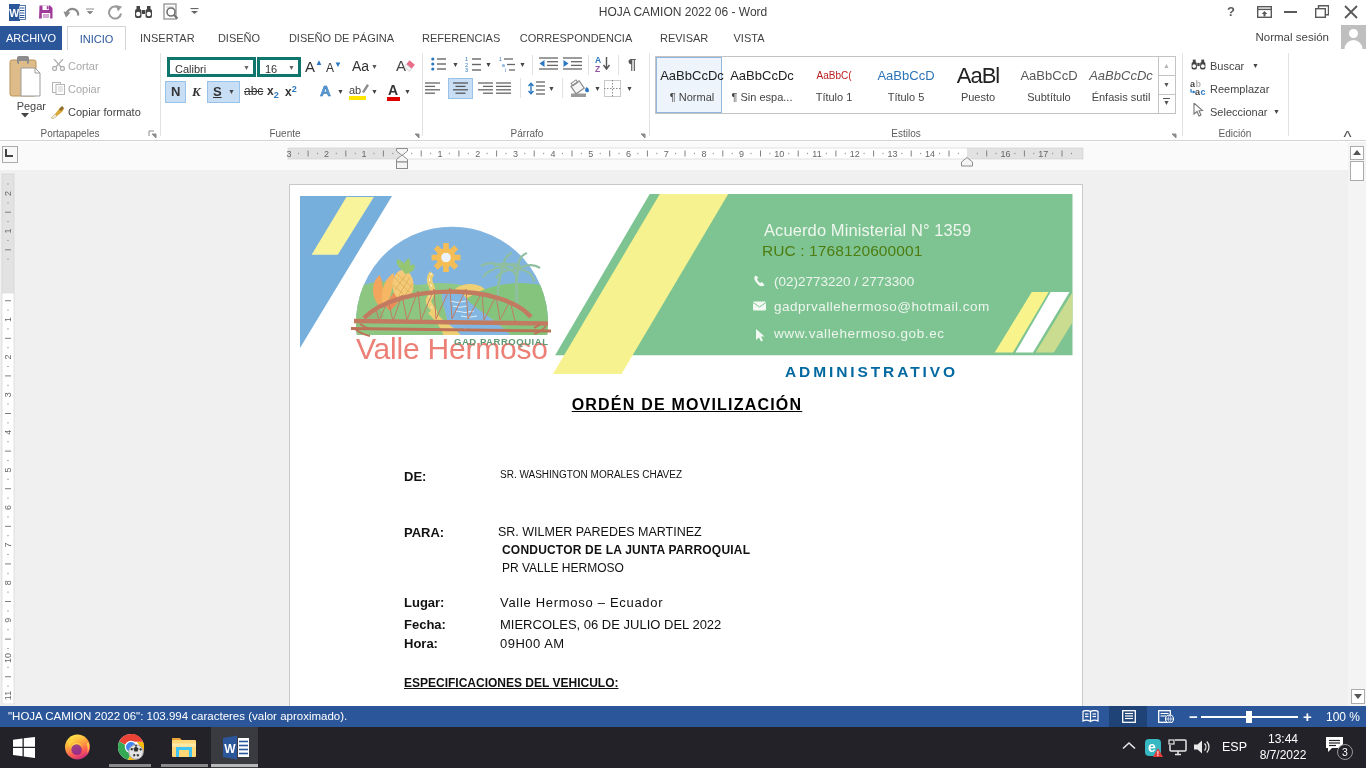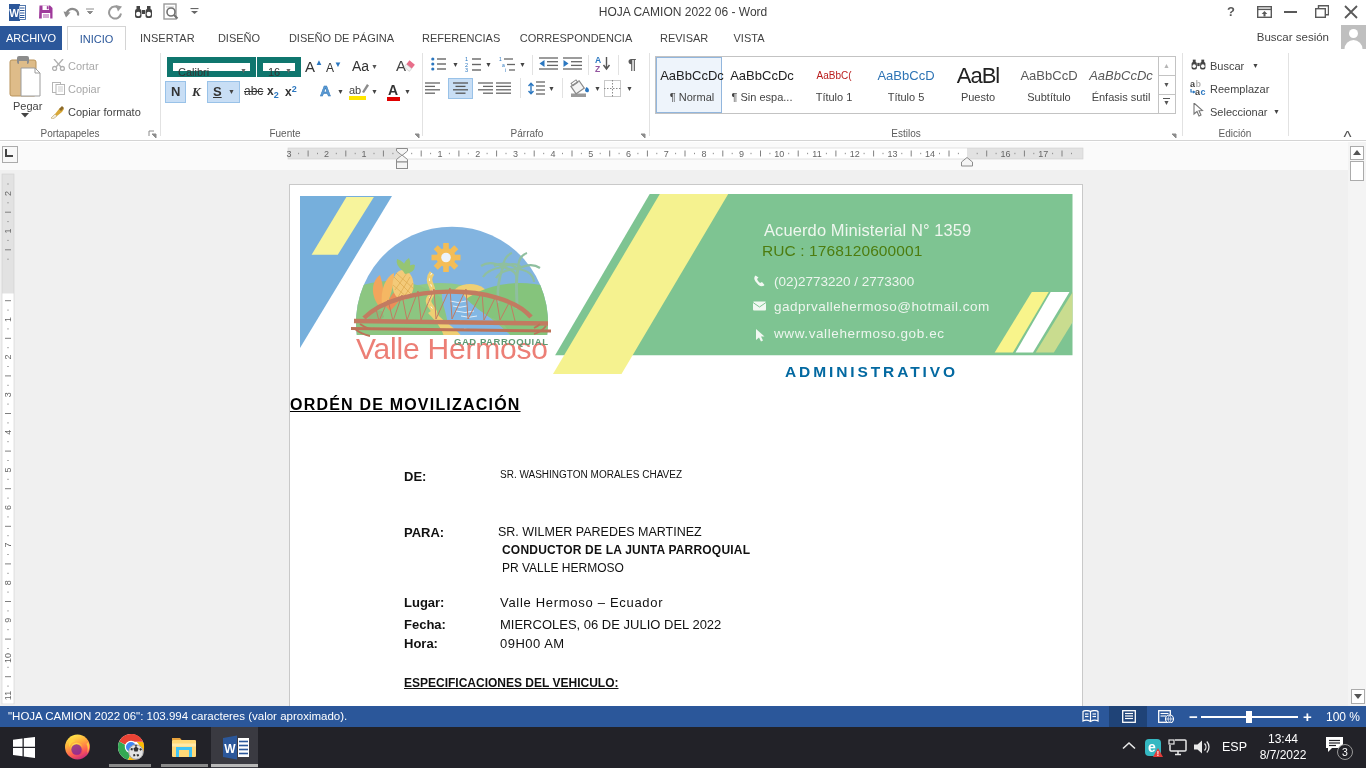--- a/index.html
+++ b/index.html
@@ -14,21 +14,21 @@
 .tab{top:2px;height:24px;line-height:24px;font-size:11px;color:#444;text-align:center}
 #tab-archivo{left:0;width:62px;background:#2b579a;color:#fff;top:2px;height:24px}
 #tab-inicio{left:67px;width:59px;background:#fff;border:1px solid #d4d4d4;border-bottom:none;color:#2b579a}
 
 #ribbon{left:0;top:0;width:1366px;height:141px;border-bottom:1px solid #d4d4d4}
 .gsep{top:53px;height:83px;width:1px;background:#e2e2e2}
 .glabel{font-size:10px;color:#5d5d5d;top:128px;text-align:center}
 .launch{width:10px;height:10px;top:130px}
 .btn-label{font-size:11px;color:#444}
 .grey{color:#a9a9a9}
-.combo{border:6px solid #0f766e;background:#fff;height:20px;font-size:11px;color:#333}
+.combo{border:3px solid #0f766e;background:#fff;height:20px;font-size:11px;color:#333}
 .hl{background:#c8def5;border:1px solid #99c2e8}
 .st{top:58px;width:70px;height:54px;text-align:center}
 .s1{display:block;font-size:13px;margin-top:8px;height:22px;line-height:20px;white-space:nowrap}
 .s2{display:block;font-size:11px;color:#444;margin-top:3px;white-space:nowrap}
 .bl{font-size:13px;color:#111;white-space:nowrap}
 
 #rulerrow{left:0;top:142px;width:1366px;height:28px;background:#fafafa}
 #docarea{left:0;top:170px;width:1366px;height:536px;background:#f0f0f0}
 
 #page{left:289px;top:184px;width:794px;height:522px;background:#fff;border:1px solid #c9c9c9;border-bottom:none}
@@ -122,39 +122,39 @@
 <div class="a" id="tabrow">
   <div class="a tab" id="tab-archivo">ARCHIVO</div>
   <div class="a tab" id="tab-inicio">INICIO</div>
   <div class="a tab" style="left:140px;width:50px">INSERTAR</div>
   <div class="a tab" style="left:215px;width:48px">DISEÑO</div>
   <div class="a tab" style="left:288px;width:107px">DISEÑO DE PÁGINA</div>
   <div class="a tab" style="left:422px;width:70px">REFERENCIAS</div>
   <div class="a tab" style="left:519px;width:114px">CORRESPONDENCIA</div>
   <div class="a tab" style="left:660px;width:48px">REVISAR</div>
   <div class="a tab" style="left:733px;width:32px">VISTA</div>
-  <div class="a" style="right:37px;top:7px;font-size:11.5px;color:#444">Buscar sesión</div>
+  <div class="a" style="right:37px;top:7px;font-size:11.5px;color:#444">Normal sesión</div>
   <div class="a" style="left:1341px;top:1px;width:25px;height:24px;background:#bfbfbf;overflow:hidden">
     <svg width="25" height="24" viewBox="0 0 25 24">
         <circle cx="12.5" cy="8.5" r="4.5" fill="#fff"></circle>
         <path d="M3.5,24 a9,9 0 0 1 18,0 z" fill="#fff"></path>
       </svg>
   </div>
 </div>
 
 <div class="a" id="ribbon">
 
   <svg class="a" style="left:8px;top:56px" width="34" height="42" viewBox="0 0 34 42">
       <rect x="2" y="4" width="26" height="36" rx="2" fill="#debc89" stroke="#b8935a" stroke-width="1"></rect>
       <rect x="9" y="0" width="12" height="8" rx="2" fill="#8c8c8c"></rect>
       <rect x="11" y="5" width="8" height="3" fill="#debc89"></rect>
       <path d="M13,12 h14 l5,5 v23 h-19 z" fill="#fff" stroke="#9c9c9c" stroke-width="1"></path>
       <path d="M27,12 v5 h5" fill="none" stroke="#9c9c9c" stroke-width="1"></path>
     </svg>
-  <div class="a btn-label" style="left:13px;top:100px;width:42px;text-align:left">Pegar</div>
+  <div class="a btn-label" style="left:4px;top:100px;width:42px;text-align:right">Pegar</div>
   <svg class="a" style="left:21px;top:113px" width="8" height="5" viewBox="0 0 8 5">
       <path d="M0,0 l4,4.5 4,-4.5 z" fill="#444"></path>
     </svg>
   <svg class="a" style="left:52px;top:59px" width="13" height="12" viewBox="0 0 13 12">
       <g stroke="#b0b0b0" stroke-width="1.3" fill="none">
         <line x1="2" y1="0" x2="9" y2="8"></line>
         <line x1="11" y1="0" x2="4" y2="8"></line>
         <circle cx="2.6" cy="9.5" r="2"></circle>
         <circle cx="10.4" cy="9.5" r="2"></circle>
       </g>
@@ -720,21 +720,21 @@
   </g>
   <path d="M463,117.5 l6.5,4.5 6.5,-4.5" stroke="#7ec492" stroke-width="1" fill="none"></path>
   <path d="M466,144 v11 l3,-2.5 2,4 2,-1 -2,-4 h3.5 z" fill="#f2f8f2"></path>
 </svg>
 <div class="a" style="left:474px;top:36px;font-size:16.5px;color:#eef6ee;letter-spacing:0.1px">Acuerdo Ministerial N° 1359</div>
 <div class="a" style="left:472px;top:57px;font-size:15.5px;color:#4d7c0f;letter-spacing:0.1px">RUC : 1768120600001</div>
 <div class="a" style="left:484px;top:89px;font-size:13.5px;color:#edf5ee">(02)2773220 / 2773300</div>
 <div class="a" style="left:484px;top:114px;font-size:13.5px;color:#edf5ee;letter-spacing:0.5px">gadprvallehermoso@hotmail.com</div>
 <div class="a" style="left:484px;top:141px;font-size:13.5px;color:#edf5ee;letter-spacing:0.6px">www.vallehermoso.gob.ec</div>
 <div class="a" style="left:495px;top:178px;font-size:15.5px;font-weight:bold;color:#0369a1;letter-spacing:2.9px">ADMINISTRATIVO</div>
-<div class="a" style="left:0;top:211px;width:794px;text-align:left;font-size:16px;font-weight:bold;letter-spacing:1.2px"><span style="text-decoration:underline">ORDÉN DE MOVILIZACIÓN</span></div>
+<div class="a" style="left:0;top:211px;width:794px;text-align:center;font-size:16px;font-weight:bold;letter-spacing:1.2px"><span style="text-decoration:underline">ORDÉN DE MOVILIZACIÓN</span></div>
 <div class="a bl" style="left:114px;top:284px;font-weight:bold">DE:</div>
 <div class="a bl" style="left:210px;top:284px;font-size:10px">SR. WASHINGTON MORALES CHAVEZ</div>
 <div class="a bl" style="left:114px;top:340px;font-weight:bold">PARA:</div>
 <div class="a bl" style="left:208px;top:340px;font-size:12.5px">SR. WILMER PAREDES MARTINEZ</div>
 <div class="a bl" style="left:212px;top:358px;font-weight:bold;font-size:12px;letter-spacing:0.2px">CONDUCTOR DE LA JUNTA PARROQUIAL</div>
 <div class="a bl" style="left:212px;top:376px;font-weight:normal;font-size:12px">PR VALLE HERMOSO</div>
 <div class="a bl" style="left:114px;top:410px;font-weight:bold">Lugar:</div>
 <div class="a bl" style="left:210px;top:410px;letter-spacing:0.7px">Valle Hermoso – Ecuador</div>
 <div class="a bl" style="left:114px;top:432px;font-weight:bold">Fecha:</div>
 <div class="a bl" style="left:210px;top:432px">MIERCOLES, 06 DE JULIO DEL 2022</div>

